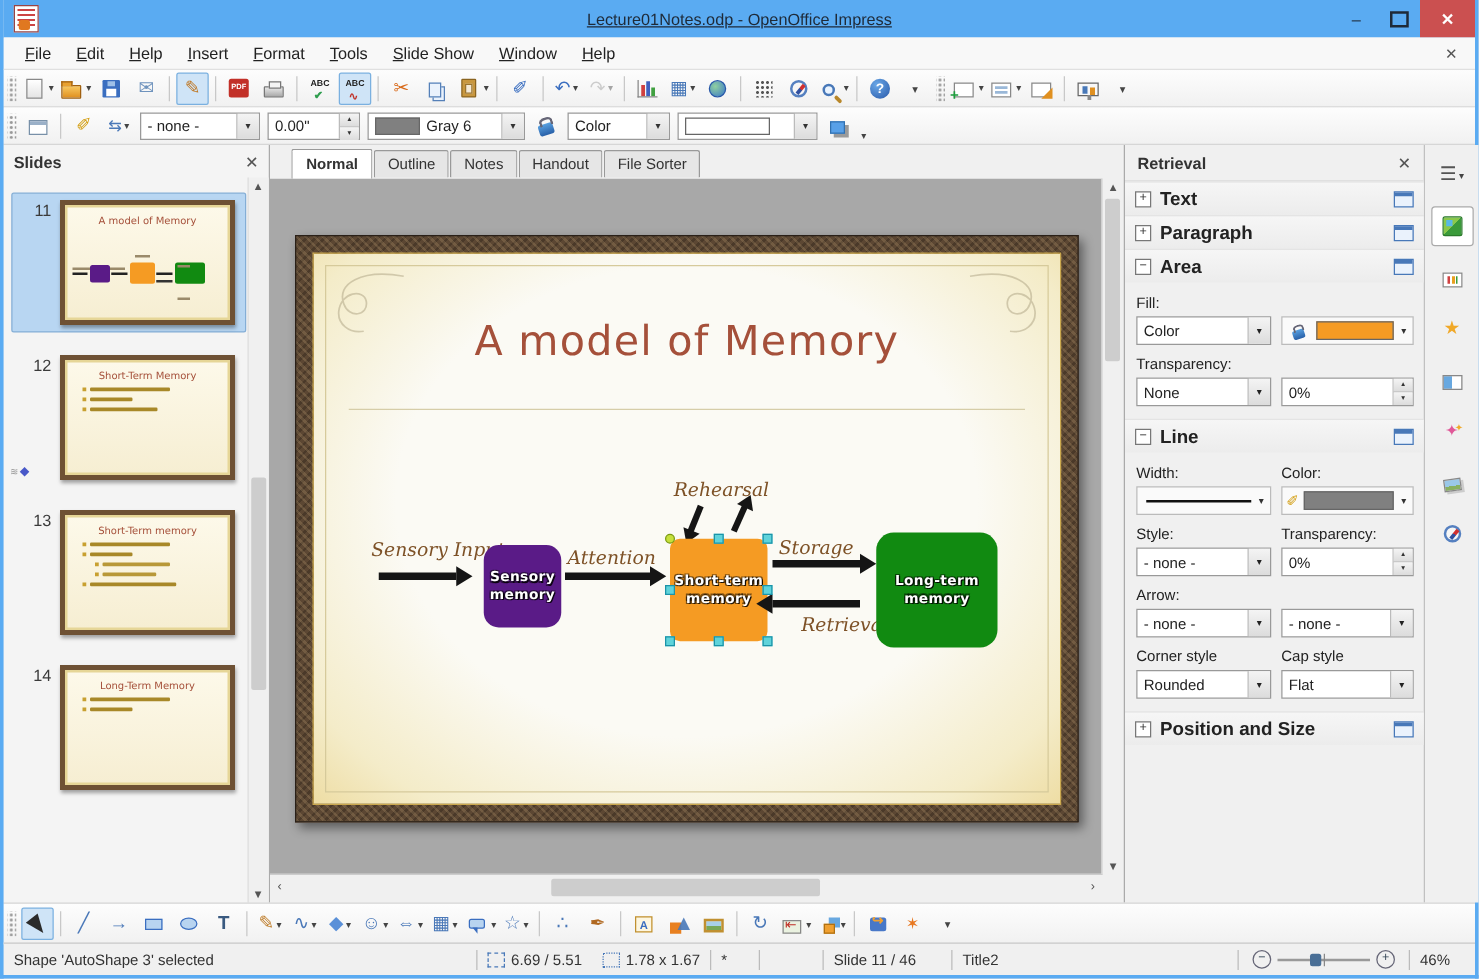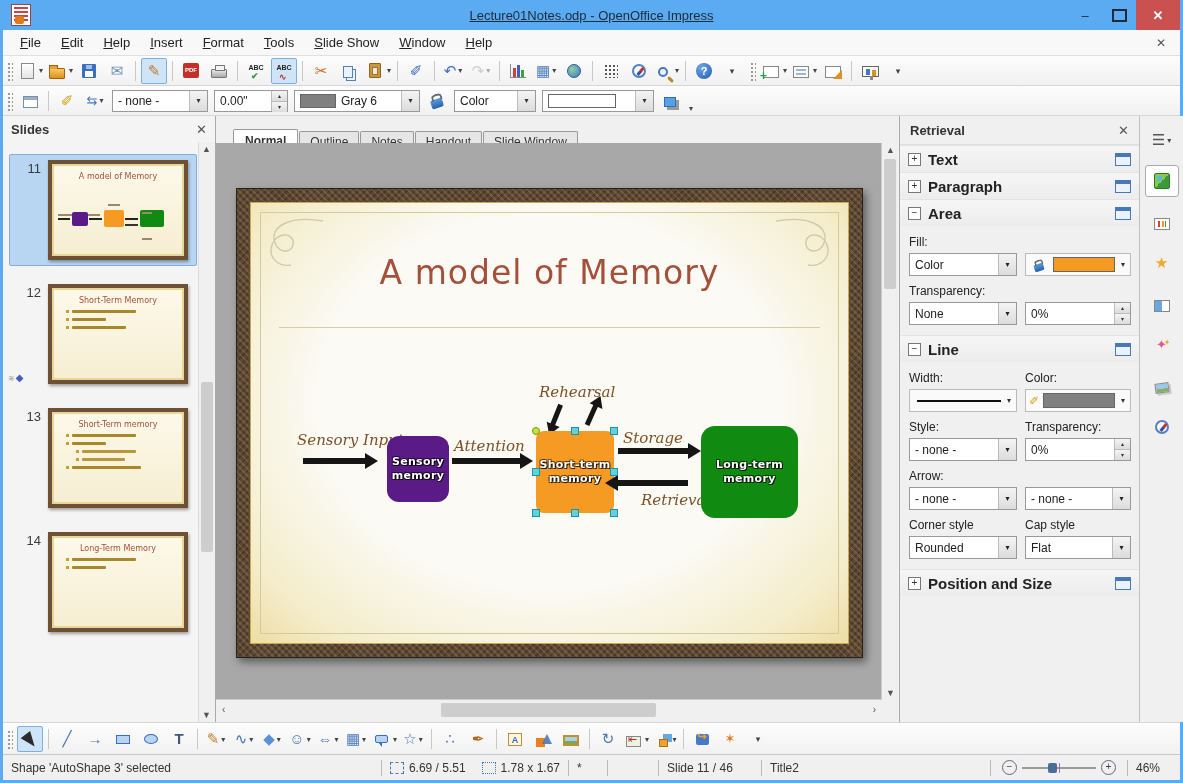--- a/index.html
+++ b/index.html
@@ -121,21 +121,21 @@
   .mdbar{position:absolute;height:2px;background:#222;}
   .mdd{position:absolute;height:2px;background:#9a8a6a;}
   .animind{position:absolute;left:-2px;bottom:6px;font-size:10px;color:#4858c8;}
   .animind::before{content:"≋";color:#999;font-size:8px;margin-right:1px;}
   .pscroll{position:absolute;right:0;top:26px;bottom:0;width:16px;background:#f0f0f0;border-left:1px solid #ddd;}
   .pscroll .up{position:absolute;top:2px;left:3px;font-size:9px;color:#555;}
   .pscroll .dn{position:absolute;bottom:2px;left:3px;font-size:9px;color:#555;}
   .pscroll .pth{position:absolute;left:2px;right:2px;top:240px;height:170px;background:#cdcdcd;border-radius:2px;}
   
   .center{position:absolute;left:213px;width:682px;top:0;height:100%;background:#f0f0f0;}
-  .vtabs{position:absolute;left:17px;top:13px;height:24px;display:flex;align-items:flex-end;}
+  .vtabs{position:absolute;left:17px;top:3px;height:24px;display:flex;align-items:center;}
   .vtab{border:1px solid #999;border-bottom:none;background:#e6e6e6;padding:3px 10px 4px;font-size:12px;margin-right:1px;border-radius:2px 2px 0 0;color:#333;}
   .vtab.act{background:#fff;font-weight:bold;padding:4px 11px 5px;}
   .workspace{position:absolute;left:0;right:16px;top:27px;bottom:22px;background:#a8a8a8;overflow:hidden;}
   .vscroll{position:absolute;right:0;top:27px;bottom:22px;width:16px;background:#f0f0f0;border-left:1px solid #ccc;}
   .vscroll .up{position:absolute;top:2px;left:4px;font-size:9px;color:#555;}
   .vscroll .dn{position:absolute;bottom:2px;left:4px;font-size:9px;color:#555;}
   .vscroll .vth{position:absolute;left:2px;right:2px;top:16px;height:130px;background:#cdcdcd;border-radius:2px;}
   .hscroll{position:absolute;left:0;right:16px;bottom:0;height:22px;background:#f0f0f0;border-top:1px solid #ccc;}
   .hscroll .lf2{position:absolute;left:6px;top:4px;font-size:10px;color:#555;}
   .hscroll .rt2{position:absolute;right:6px;top:4px;font-size:10px;color:#555;}
@@ -444,21 +444,21 @@
         <div class="pth"></div>
       </div>
     </div>
 
     <div class="center">
       <div class="vtabs" id="viewtabs">
           <div class="vtab act">Normal</div>
           <div class="vtab">Outline</div>
           <div class="vtab">Notes</div>
           <div class="vtab">Handout</div>
-          <div class="vtab">Slide Window</div>
+          <div class="vtab">File Sorter</div>
         </div>
       <div class="workspace">
         <div class="canvas">
           <div class="frame">
             <div class="mat">
               <svg class="fl" style="left:14px;top:12px" width="62" height="56" viewBox="0 0 62 56">
                   <path d="M58 6 C 24 0, 4 12, 10 28 C 14 40, 30 38, 28 26 C 26 16, 8 18, 6 34 C 5 44, 14 52, 26 50" fill="none" stroke="#b3a989" stroke-width="1.4"></path>
                 </svg>
               <svg class="fl" style="right:14px;top:12px;transform:scaleX(-1)" width="62" height="56" viewBox="0 0 62 56">
                   <path d="M58 6 C 24 0, 4 12, 10 28 C 14 40, 30 38, 28 26 C 26 16, 8 18, 6 34 C 5 44, 14 52, 26 50" fill="none" stroke="#b3a989" stroke-width="1.4"></path>

